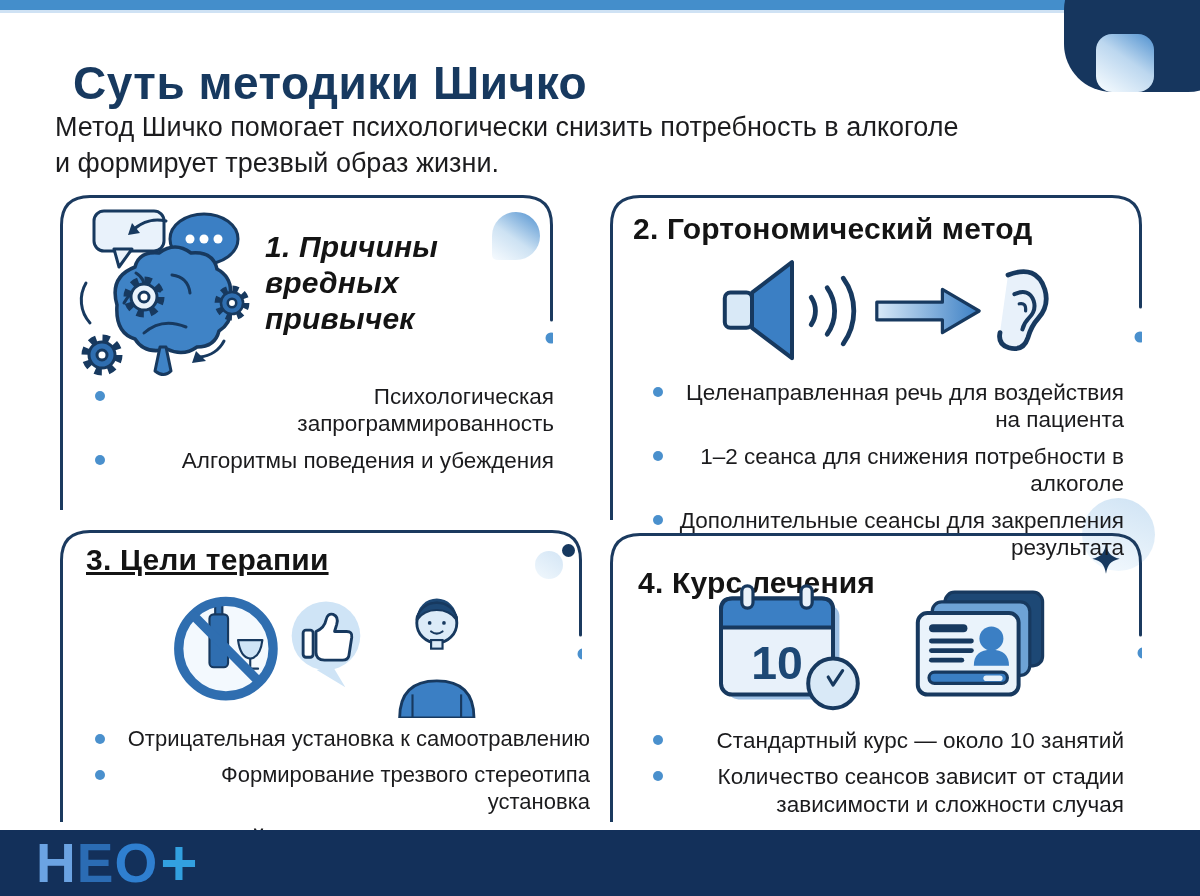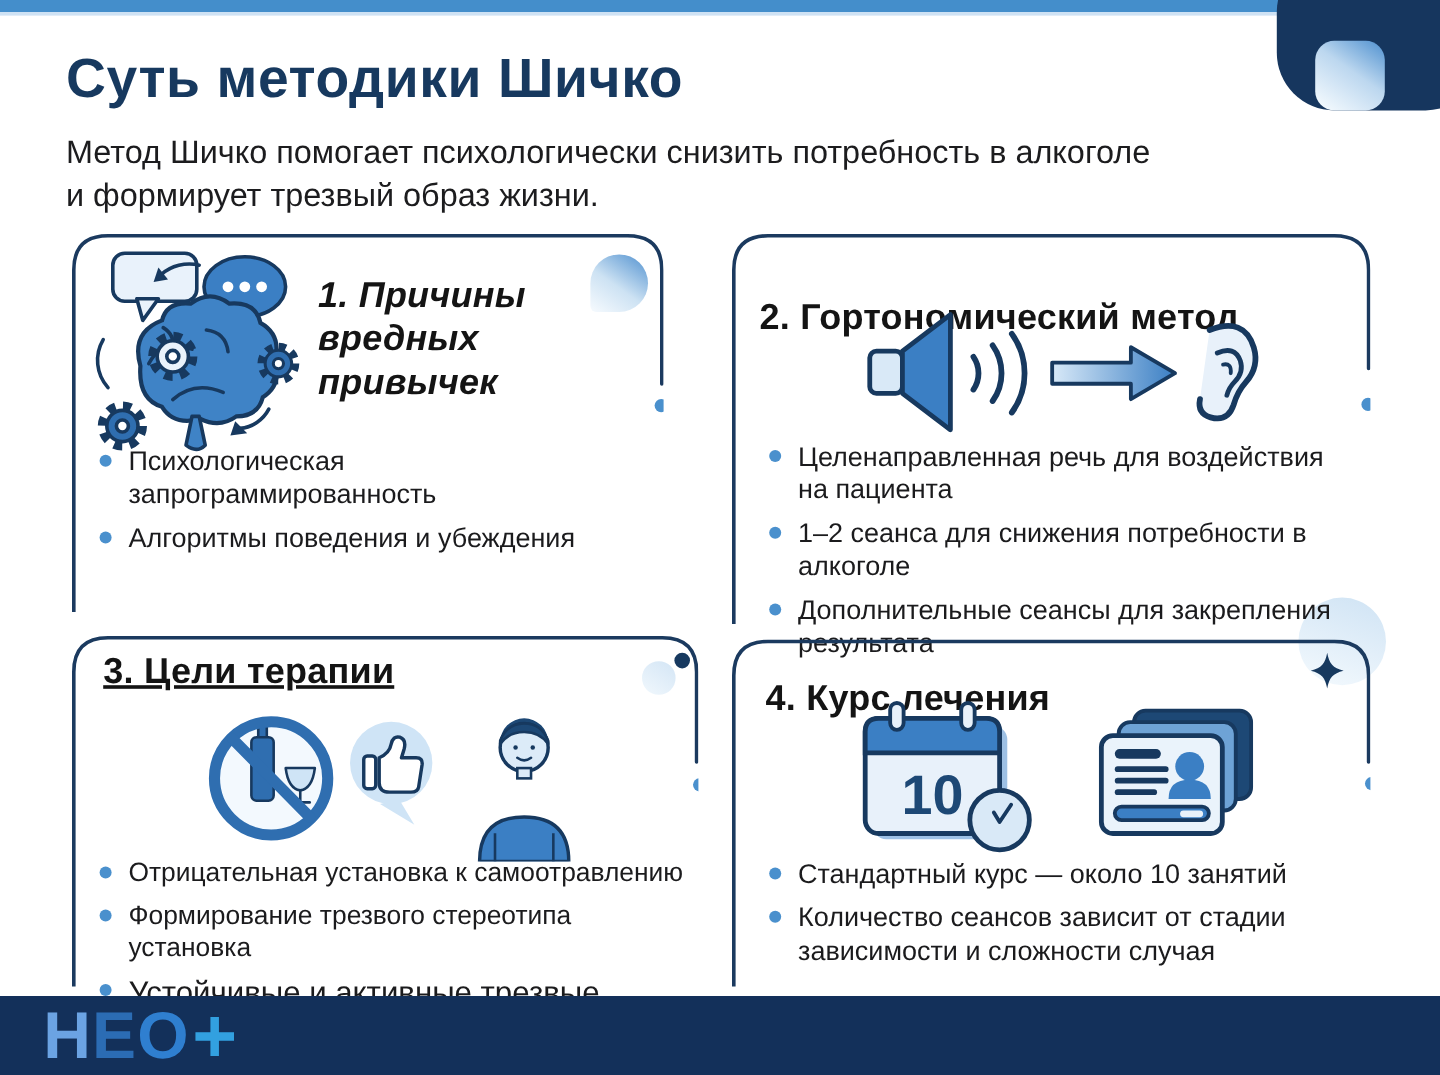--- a/index.html
+++ b/index.html
@@ -14,21 +14,21 @@
   #corner-blob{right:-36px;top:-38px;width:172px;height:130px;background:#16365e;border-radius:48px;}
   #corner-squircle{right:46px;top:34px;width:58px;height:58px;border-radius:16px;
     background:linear-gradient(215deg,#4e90cf 0%,#bcd7ef 45%,#f4fafe 95%);}
   
   #page-title{left:55px;top:38px;font-size:46px;font-weight:bold;color:#17395f;letter-spacing:.5px;}
   #page-subtitle{left:55px;top:110px;font-size:27px;color:#1c1c1e;line-height:1.32;}
   
   .card{position:absolute;}
   .card-outline{position:absolute;left:0;top:0;pointer-events:none;}
   .card-title{position:absolute;font-size:30px;font-weight:bold;color:#141414;line-height:1.2;letter-spacing:.2px;}
-  .bullets{position:absolute;margin:0;padding:0;list-style:none;}
+  .bullets{position:absolute;margin:12px;padding:0;list-style:none;text-align:right;}
   .bullets li{
     position:relative;padding-left:27px;margin-bottom:9px;
     font-size:22.5px;line-height:1.22;color:#1b1b1d;
   }
   .bullets li::before{
     content:"";position:absolute;left:3px;top:8px;width:10px;height:10px;border-radius:50%;
     background:#4a90cd;
   }
   .icon-wrap{position:absolute;text-align:center;}
   
@@ -50,21 +50,21 @@
   #logo .l-plus{color:#32a0e0;font-size:64px;margin-left:2px;line-height:0;}
 </style>
 </head>
 <body>
 
 <div class="abs" id="topbar"></div>
 <div class="abs" id="topbar-sub"></div>
 <div class="abs" id="corner-blob"></div>
 <div class="abs" id="corner-squircle"></div>
 
-<h1 class="abs" id="page-title" style="margin:0">Суть методики Шичко</h1>
+<h1 class="abs" id="page-title" style="margin:18px">Суть методики Шичко</h1>
 <div class="abs" id="page-subtitle">
   <div>Метод Шичко помогает психологически снизить потребность в алкоголе</div>
   <div>и формирует трезвый образ жизни.</div>
 </div>
 
 <div class="abs" id="card1-squircle"></div>
 <div class="abs" id="card3-circle"></div>
 <div class="abs" id="card3-dot"></div>
 <div class="abs" id="card4-circle"></div>
 <svg class="abs" id="card4-star" viewBox="0 0 28 28">
@@ -120,21 +120,21 @@
     <li>Психологическая запрограммированность</li>
     <li>Алгоритмы поведения и убеждения</li>
   </ul>
 </div>
 
 <div class="card" style="left:610px;top:195px;width:532px;height:325px;">
   <svg class="card-outline" width="532" height="325">
     <path d="M1.5,325 L1.5,30 Q1.5,1.5 30,1.5 L502,1.5 Q530.5,1.5 530.5,30 L530.5,112" fill="none" stroke="#1b3a5f" stroke-width="3" stroke-linecap="round"></path>
     <circle cx="530" cy="142" r="5.5" fill="#4a90cd"></circle>
   </svg>
-  <div class="card-title" style="left:23px;top:16px;width:480px;margin-top:36px;">2. Гортономический метод</div>
+  <div class="card-title" style="left:23px;top:16px;width:480px;">2. Гортономический метод</div>
   <div class="icon-wrap" style="left:80px;top:56px;width:380px;height:120px;">
     <svg viewBox="0 0 440 150" width="380" height="120">
       <defs>
         <linearGradient id="arrowGrad" x1="0" y1="0" x2="1" y2="0">
           <stop offset="0" stop-color="#d8e9f8"></stop>
             <stop offset="1" stop-color="#3b7fc4"></stop>
         </linearGradient>
       </defs>
       <rect x="26" y="52" width="34" height="44" rx="7" fill="#d9e9f7" stroke="#17395f" stroke-width="5"></rect>
       <polygon points="60,52 110,14 110,134 60,96" fill="#3b7fc4" stroke="#17395f" stroke-width="5" stroke-linejoin="round"></polygon>

